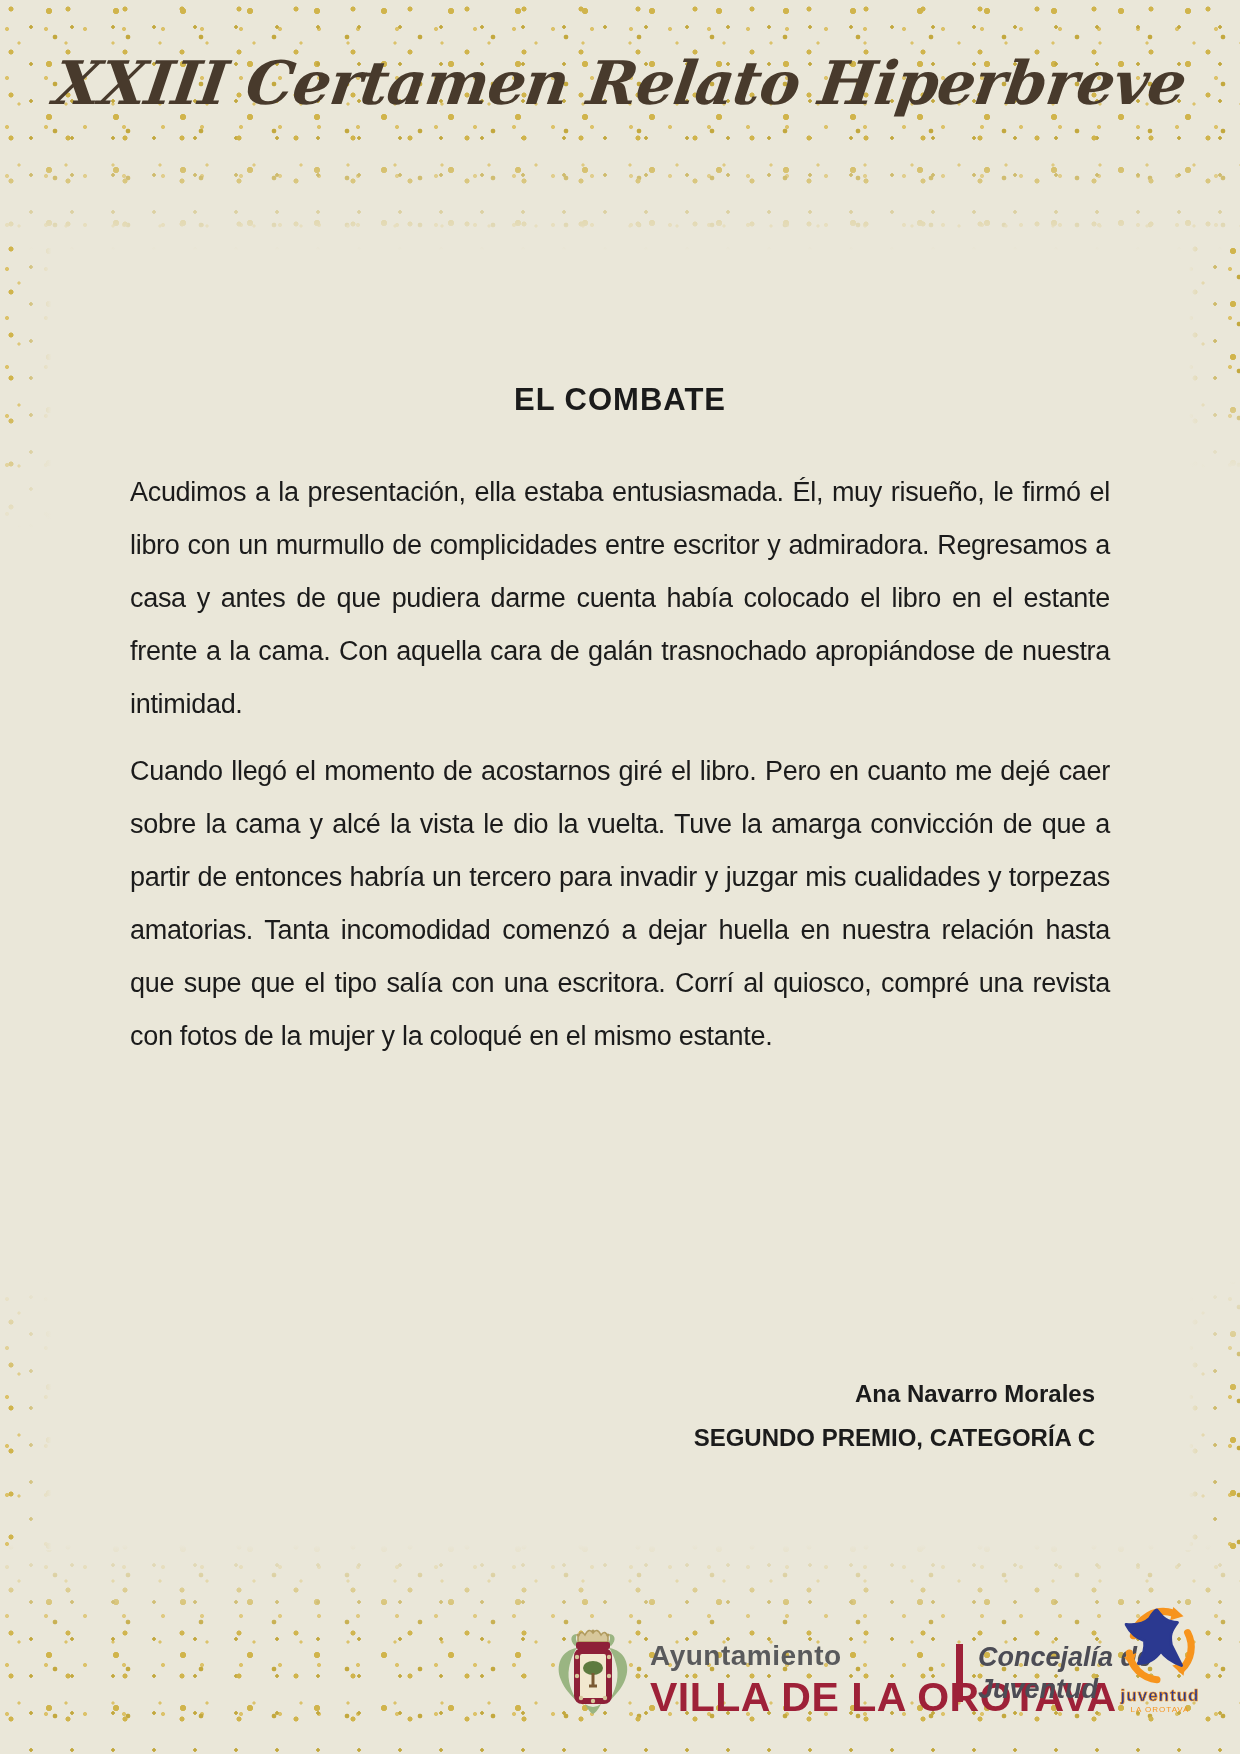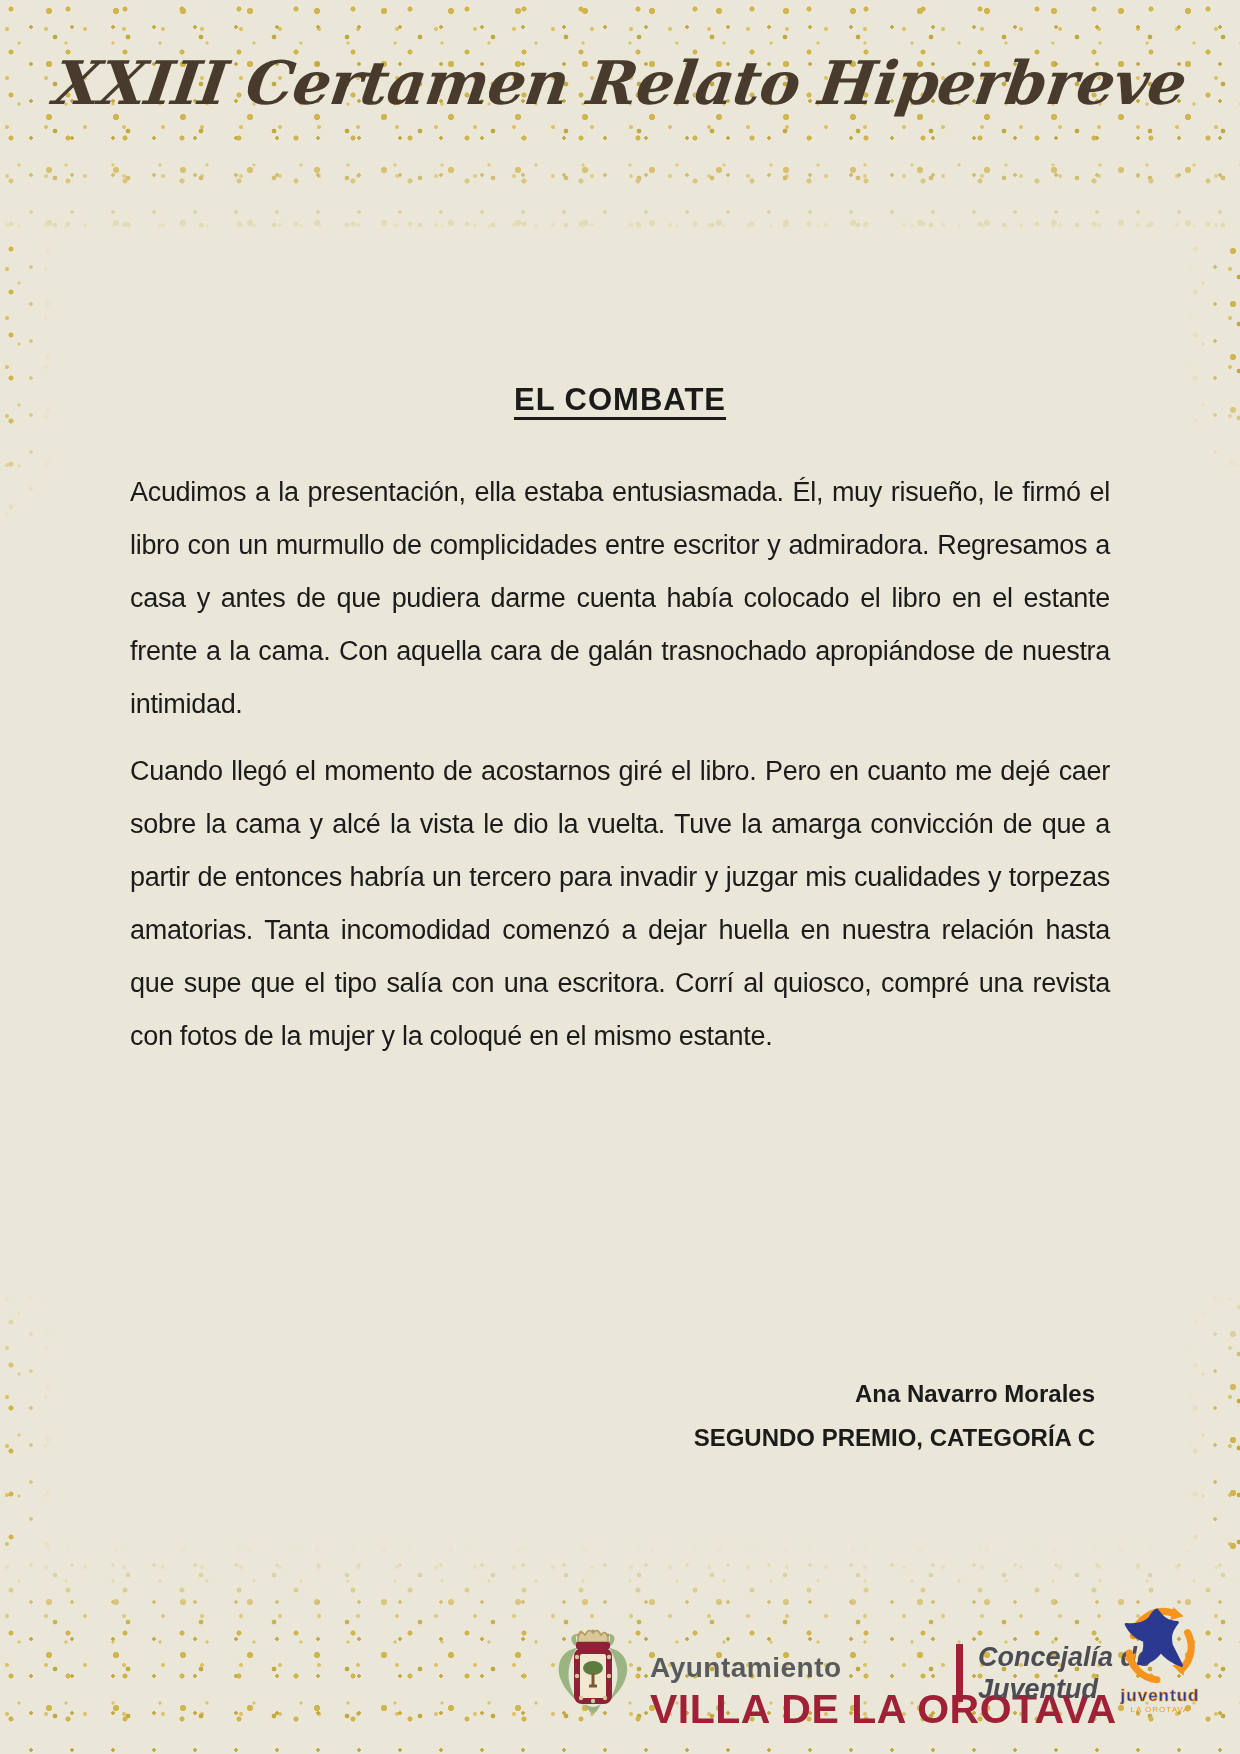--- a/index.html
+++ b/index.html
@@ -60,21 +60,20 @@
     color:var(--script-brown);
     transform:skewX(-8deg);
   }
 
   
   .story-title{
     position:absolute;top:382px;left:0;width:1240px;
     text-align:center;
     font-size:31px;font-weight:bold;letter-spacing:1px;
     color:var(--text-black);
-    text-decoration:underline;
     text-decoration-thickness:3px;
     text-underline-offset:7px;
   }
   .story-body{
     position:absolute;top:466px;left:130px;width:980px;
     color:var(--text-black);
   }
   .story-body p{
     font-size:27px;font-weight:normal;line-height:53px;
     letter-spacing:-0.3px;
@@ -83,21 +82,21 @@
   }
   .signature{
     position:absolute;top:1372px;right:145px;width:700px;
     text-align:right;color:var(--text-black);
     font-weight:bold;font-size:24px;line-height:44px;
   }
 
   
   .footer{position:absolute;inset:0;z-index:3;pointer-events:none;}
   .crest{position:absolute;left:551px;top:1626px;width:84px;height:92px;}
-  .org-block{position:absolute;left:650px;top:1640px;margin-top:12px;}
+  .org-block{position:absolute;left:650px;top:1640px;}
   .org-name{font-size:28px;font-weight:bold;color:var(--gray);letter-spacing:0.5px;}
   .org-title{font-family:Liberation Sans, sans-serif;font-size:41px;font-weight:bold;color:var(--maroon);letter-spacing:0.5px;margin-top:2px;}
   .footer-divider{position:absolute;left:956px;top:1644px;width:7px;height:58px;background:var(--maroon);}
   .dept-block{position:absolute;left:978px;top:1641px;font-style:italic;color:var(--slate);font-weight:bold;}
   .dept-line1{font-size:27px;line-height:33px;}
   .dept-line2{font-size:27px;line-height:31px;}
   .youth-logo{position:absolute;left:1108px;top:1604px;width:104px;text-align:center;}
   .youth-logo svg{display:block;margin:0 auto;}
   .youth-logo-text{
     font-size:17px;font-weight:bold;letter-spacing:1px;

